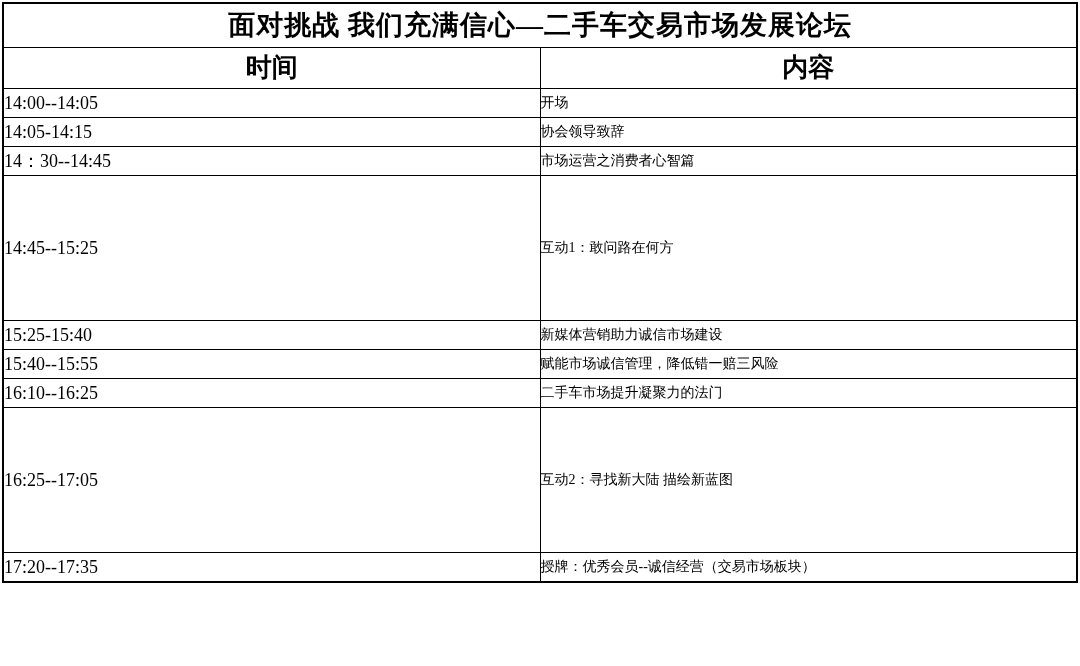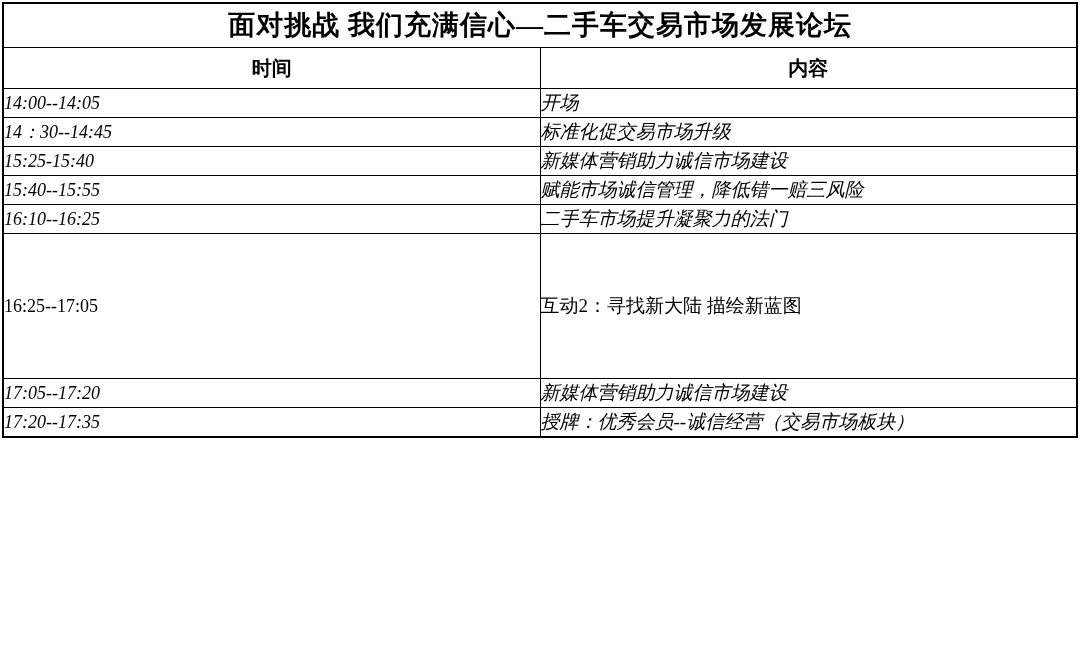--- a/index.html
+++ b/index.html
@@ -37,38 +37,37 @@
     font-size: 27px;
     font-weight: bold;
     letter-spacing: 1px;
     height: 43px;
     line-height: 43px;
     white-space: nowrap;
   }
   
   .hdr-cell {
     text-align: center;
-    font-size: 20px;
+    font-size: 26px;
     font-weight: bold;
     height: 40px;
     line-height: 40px;
   }
   
   .time-cell {
     font-size: 18px;
     padding-left: 4px;
     white-space: nowrap;
   }
   .content-cell {
-    font-size: 19px;
+    font-size: 14px;
     padding-left: 8px;
   }
   .row-normal td {
     height: 28px;
-    font-style: italic;
   }
   .row-tall td {
     height: 144px;
   }
   .col-time { width: 288px; }
   .col-content { width: auto; }
 </style>
 </head>
 <body>
 
@@ -80,42 +79,46 @@
       </tr>
       <tr>
         <td class="hdr-cell col-time">时间</td>
         <td class="hdr-cell col-content">内容</td>
       </tr>
       <tr class="row-normal">
         <td class="time-cell">14:00--14:05</td>
         <td class="content-cell">开场</td>
       </tr>
       <tr class="row-normal">
+        <td class="time-cell">14:05-14:15</td>
+        <td class="content-cell">协会领导致辞</td>
+      </tr>
+      <tr class="row-normal">
         <td class="time-cell">14：30--14:45</td>
-        <td class="content-cell">标准化促交易市场升级</td>
+        <td class="content-cell">市场运营之消费者心智篇</td>
+      </tr>
+      <tr class="row-tall">
+        <td class="time-cell">14:45--15:25</td>
+        <td class="content-cell">互动1：敢问路在何方</td>
       </tr>
       <tr class="row-normal">
         <td class="time-cell">15:25-15:40</td>
         <td class="content-cell">新媒体营销助力诚信市场建设</td>
       </tr>
       <tr class="row-normal">
         <td class="time-cell">15:40--15:55</td>
         <td class="content-cell">赋能市场诚信管理，降低错一赔三风险</td>
       </tr>
       <tr class="row-normal">
         <td class="time-cell">16:10--16:25</td>
         <td class="content-cell">二手车市场提升凝聚力的法门</td>
       </tr>
       <tr class="row-tall">
         <td class="time-cell">16:25--17:05</td>
         <td class="content-cell">互动2：寻找新大陆 描绘新蓝图</td>
       </tr>
       <tr class="row-normal">
-        <td class="time-cell">17:05--17:20</td>
-        <td class="content-cell">新媒体营销助力诚信市场建设</td>
-      </tr>
-      <tr class="row-normal">
         <td class="time-cell">17:20--17:35</td>
         <td class="content-cell">授牌：优秀会员--诚信经营（交易市场板块）</td>
       </tr>
     </tbody>
   </table>
 </div>
 
 </body></html>

